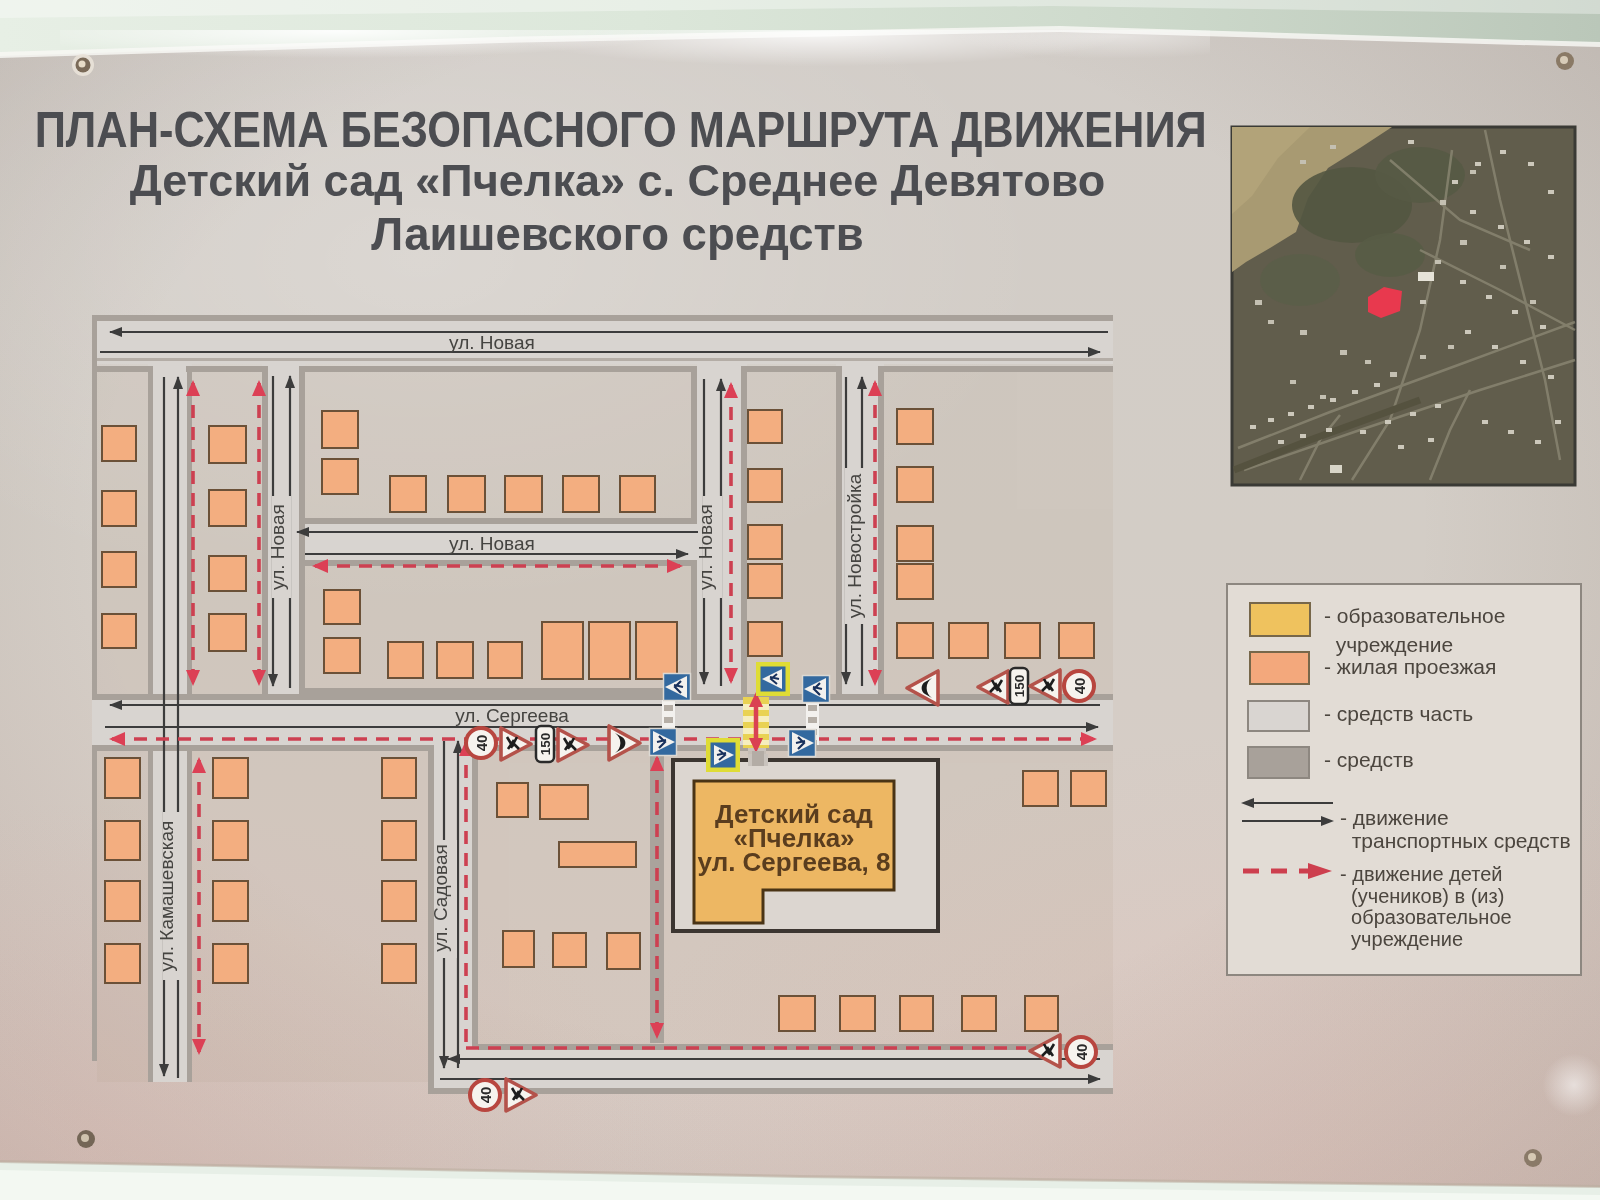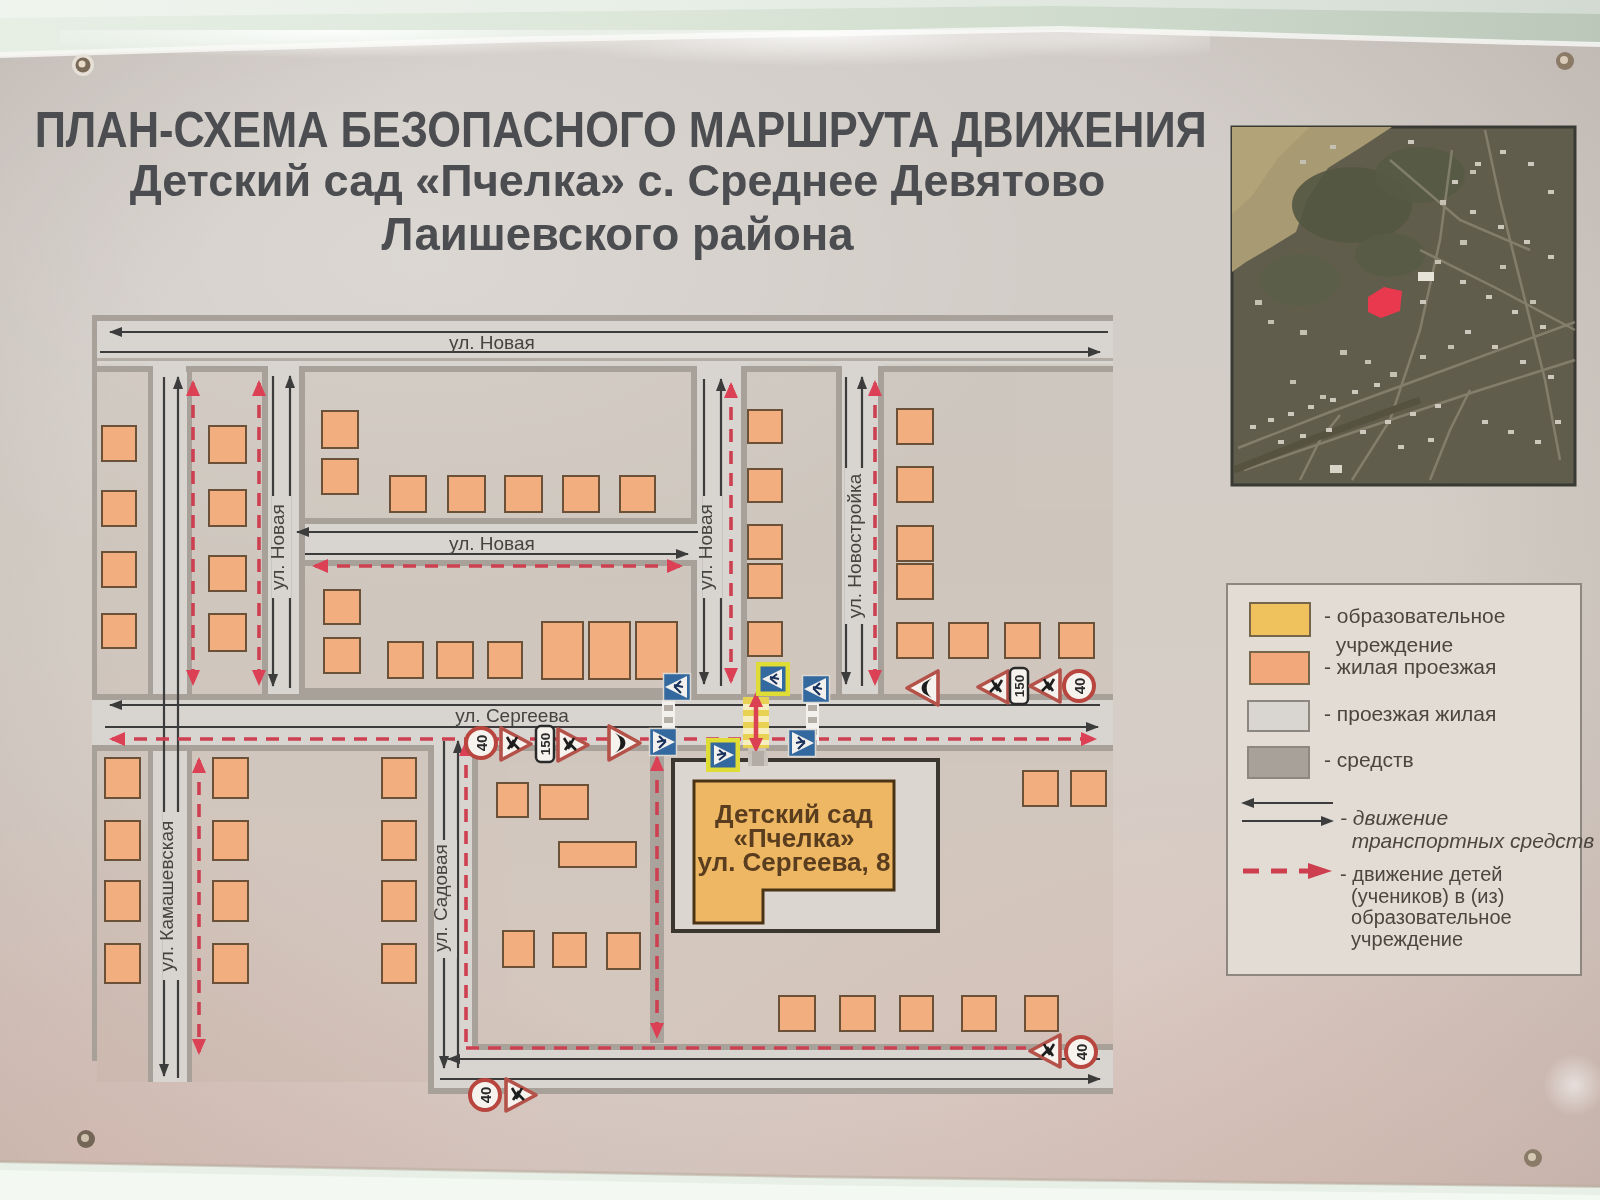--- a/index.html
+++ b/index.html
@@ -19,21 +19,21 @@
       radial-gradient(ellipse 1320px 1020px at 760px 530px, rgba(255,255,255,0.0) 50%, rgba(100,80,68,0.25) 100%),
       linear-gradient(180deg,#d2cdc8 0%,#d3cdc6 45%,#d8cdc6 78%,#daccc5 100%);"></div>
 
   <div class="abs" style="left:-54px;top:105px;width:1343px;text-align:center;font-weight:bold;
     font-size:50px;line-height:1;color:#4c4d51;white-space:nowrap;transform:scaleX(0.868);transform-origin:50% 0;">ПЛАН-СХЕМА БЕЗОПАСНОГО МАРШРУТА ДВИЖЕНИЯ</div>
 
   <div class="abs" style="left:0;top:158px;width:1235px;text-align:center;font-weight:bold;
     font-size:45px;line-height:1;color:#4c4d51;white-space:nowrap;">Детский сад «Пчелка» с. Среднее Девятово</div>
 
   <div class="abs" style="left:0;top:212px;width:1235px;text-align:center;font-weight:bold;
-    font-size:45.5px;line-height:1;color:#4c4d51;white-space:nowrap;">Лаишевского района</div>
+    font-size:45.5px;line-height:1;color:#4c4d51;white-space:nowrap;">Лаишевского средств</div>
 
   <svg class="abs" style="left:0;top:0;" width="1600" height="1200" viewBox="0 0 1600 1200">
     <defs>
       <marker id="mb" markerUnits="userSpaceOnUse" markerWidth="16" markerHeight="12" refX="12" refY="5" orient="auto">
           <path d="M0,0 L13,5 L0,10 Z" fill="#3c3c3c"></path>
         </marker>
       <marker id="mr" markerUnits="userSpaceOnUse" markerWidth="20" markerHeight="16" refX="13" refY="7" orient="auto-start-reverse">
           <path d="M0,0 L16,7 L0,14 Z" fill="#dc4055"></path>
         </marker>
     </defs>
@@ -518,34 +518,34 @@
   <div class="abs" style="left:1249px;top:602px;width:58px;height:31px;background:#efc25e;border:2px solid #77674a;"></div>
 
   <div class="abs" style="left:1324px;top:601px;font-size:21px;color:#4c463f;line-height:29px;">- образовательное<br>&nbsp;&nbsp;учреждение</div>
 
   <div class="abs" style="left:1249px;top:651px;width:57px;height:30px;background:#f3a87c;border:2px solid #77674a;"></div>
 
   <div class="abs" style="left:1324px;top:655px;font-size:21px;color:#4c463f;">- жилая проезжая</div>
 
   <div class="abs" style="left:1247px;top:700px;width:59px;height:28px;background:#d9d5d1;border:2px solid #8d8780;"></div>
 
-  <div class="abs" style="left:1324px;top:702px;font-size:21px;color:#4c463f;">- проезжая жилая</div>
+  <div class="abs" style="left:1324px;top:702px;font-size:21px;color:#4c463f;">- средств часть</div>
 
   <div class="abs" style="left:1247px;top:746px;width:59px;height:29px;background:#a8a19a;border:2px solid #8d8780;"></div>
 
   <div class="abs" style="left:1324px;top:748px;font-size:21px;color:#4c463f;">- средств</div>
 
   <svg class="abs" style="left:1240px;top:795px;" width="95" height="35">
     <polyline points="93,8 8,8" stroke="#3c3c3c" stroke-width="2.2" fill="none"></polyline>
     <polygon points="1,8 14,3 14,13" fill="#3c3c3c"></polygon>
     <polyline points="2,26 84,26" stroke="#3c3c3c" stroke-width="2.2" fill="none"></polyline>
     <polygon points="94,26 81,21 81,31" fill="#3c3c3c"></polygon>
   </svg>
 
-  <div class="abs" style="left:1340px;top:806px;font-size:21px;color:#4c463f;line-height:23px;font-style:italic;">- движение<br>&nbsp;&nbsp;транспортных средств</div>
+  <div class="abs" style="left:1340px;top:806px;font-size:21px;color:#4c463f;line-height:23px;">- движение<br>&nbsp;&nbsp;транспортных средств</div>
 
   <svg class="abs" style="left:1240px;top:858px;" width="95" height="26">
     <line x1="3" y1="13" x2="70" y2="13" stroke="#cd3f4e" stroke-width="5" stroke-dasharray="16 12"></line>
     <polygon points="92,13 68,5 68,21" fill="#cd3f4e"></polygon>
   </svg>
 
   <div class="abs" style="left:1340px;top:864px;font-size:20px;color:#4c463f;line-height:21.5px;">- движение детей<br>&nbsp;&nbsp;(учеников) в (из)<br>&nbsp;&nbsp;образовательное<br>&nbsp;&nbsp;учреждение</div>
 
   <svg class="abs" style="left:0;top:0;" width="1600" height="120">
     <defs>

